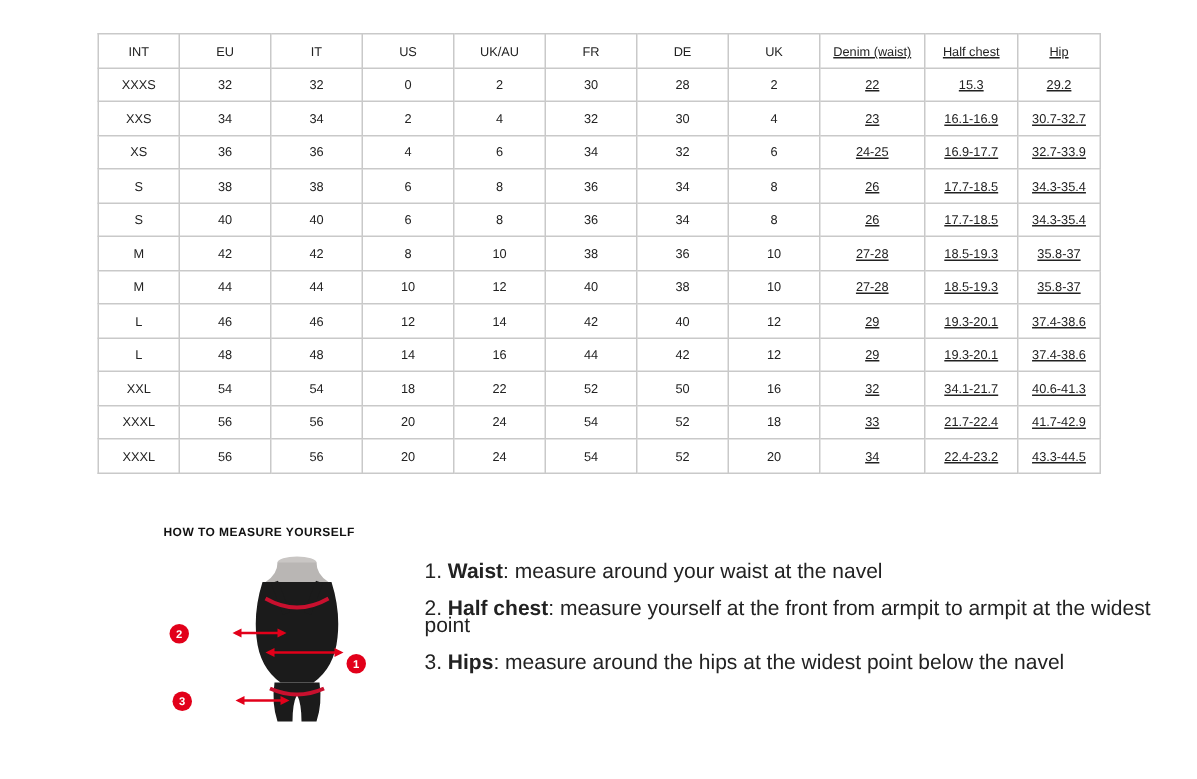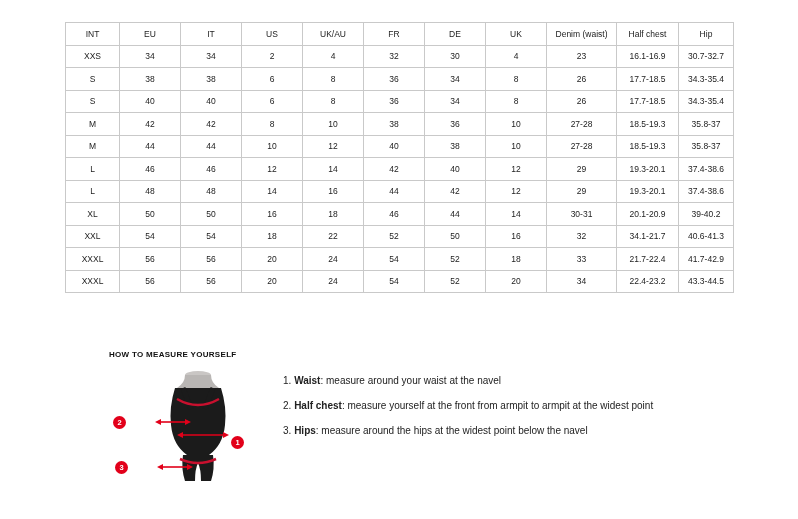--- a/index.html
+++ b/index.html
@@ -53,21 +53,21 @@
   col.c1 { width: 61px; }
   col.c2 { width: 61px; }
   col.c3 { width: 61px; }
   col.c4 { width: 61px; }
   col.c5 { width: 61px; }
   col.c6 { width: 61px; }
   col.c7 { width: 61px; }
   col.c8 { width: 70px; }
   col.c9 { width: 62px; }
   col.c10 { width: 55px; }
-  td.left-pad { text-align: left; padding-left: 6px; }
+  td.left-pad { text-align: left; padding-left: 6px; text-decoration: underline; }
 
   
   .measure {
     position: absolute;
     left: 65px;
     top: 350px;
     width: 668px;
     margin-left: 44px;
   }
   .measure-title {
@@ -87,21 +87,21 @@
     width: 118px;
     height: 120px;
     margin-left: 30px;
     flex: none;
   }
   .steps {
     margin-left: 26px;
     padding-top: 6px;
   }
   .step {
-    font-size: 10px;
+    font-size: 14px;
     color: #222222;
     margin-bottom: 14px;
     line-height: 11px;
   }
   .step b { font-weight: bold; }
 
   .bullet {
     position: absolute;
     width: 13px;
     height: 13px;
@@ -147,31 +147,57 @@
           <td>FR</td>
           <td>DE</td>
           <td>UK</td>
           <td class="left-pad">Denim (waist)</td>
           <td class="left-pad">Half chest</td>
           <td class="left-pad">Hip</td>
         </tr>
       </thead>
       <tbody>
         <tr>
+          <td>XXXS</td>
+          <td>32</td>
+          <td>32</td>
+          <td>0</td>
+          <td>2</td>
+          <td>30</td>
+          <td>28</td>
+          <td>2</td>
+          <td class="left-pad">22</td>
+          <td class="left-pad">15.3</td>
+          <td class="left-pad">29.2</td>
+        </tr>
+        <tr>
           <td>XXS</td>
           <td>34</td>
           <td>34</td>
           <td>2</td>
           <td>4</td>
           <td>32</td>
           <td>30</td>
           <td>4</td>
           <td class="left-pad">23</td>
           <td class="left-pad">16.1-16.9</td>
           <td class="left-pad">30.7-32.7</td>
+        </tr>
+        <tr>
+          <td>XS</td>
+          <td>36</td>
+          <td>36</td>
+          <td>4</td>
+          <td>6</td>
+          <td>34</td>
+          <td>32</td>
+          <td>6</td>
+          <td class="left-pad">24-25</td>
+          <td class="left-pad">16.9-17.7</td>
+          <td class="left-pad">32.7-33.9</td>
         </tr>
         <tr>
           <td>S</td>
           <td>38</td>
           <td>38</td>
           <td>6</td>
           <td>8</td>
           <td>36</td>
           <td>34</td>
           <td>8</td>
@@ -236,33 +262,20 @@
           <td>48</td>
           <td>48</td>
           <td>14</td>
           <td>16</td>
           <td>44</td>
           <td>42</td>
           <td>12</td>
           <td class="left-pad">29</td>
           <td class="left-pad">19.3-20.1</td>
           <td class="left-pad">37.4-38.6</td>
-        </tr>
-        <tr>
-          <td>XL</td>
-          <td>50</td>
-          <td>50</td>
-          <td>16</td>
-          <td>18</td>
-          <td>46</td>
-          <td>44</td>
-          <td>14</td>
-          <td class="left-pad">30-31</td>
-          <td class="left-pad">20.1-20.9</td>
-          <td class="left-pad">39-40.2</td>
         </tr>
         <tr>
           <td>XXL</td>
           <td>54</td>
           <td>54</td>
           <td>18</td>
           <td>22</td>
           <td>52</td>
           <td>50</td>
           <td>16</td>

